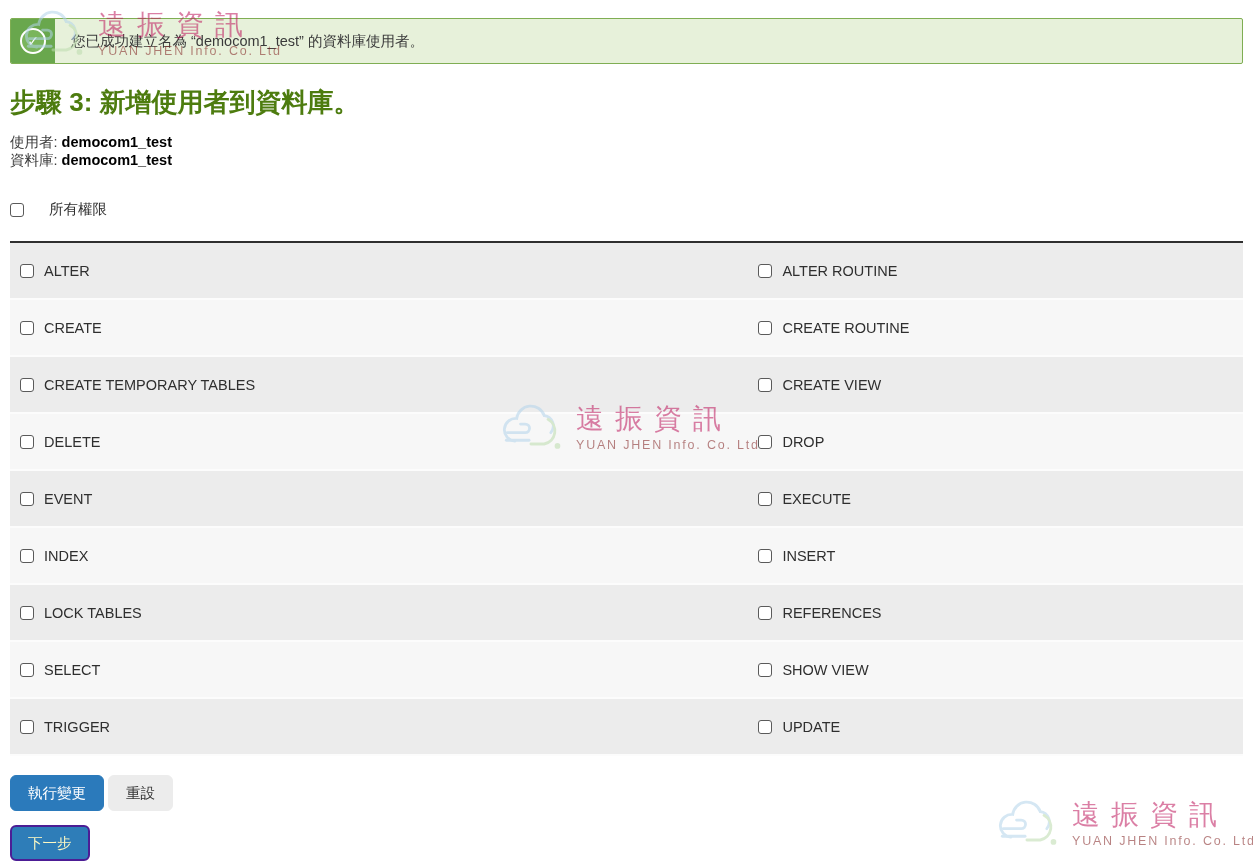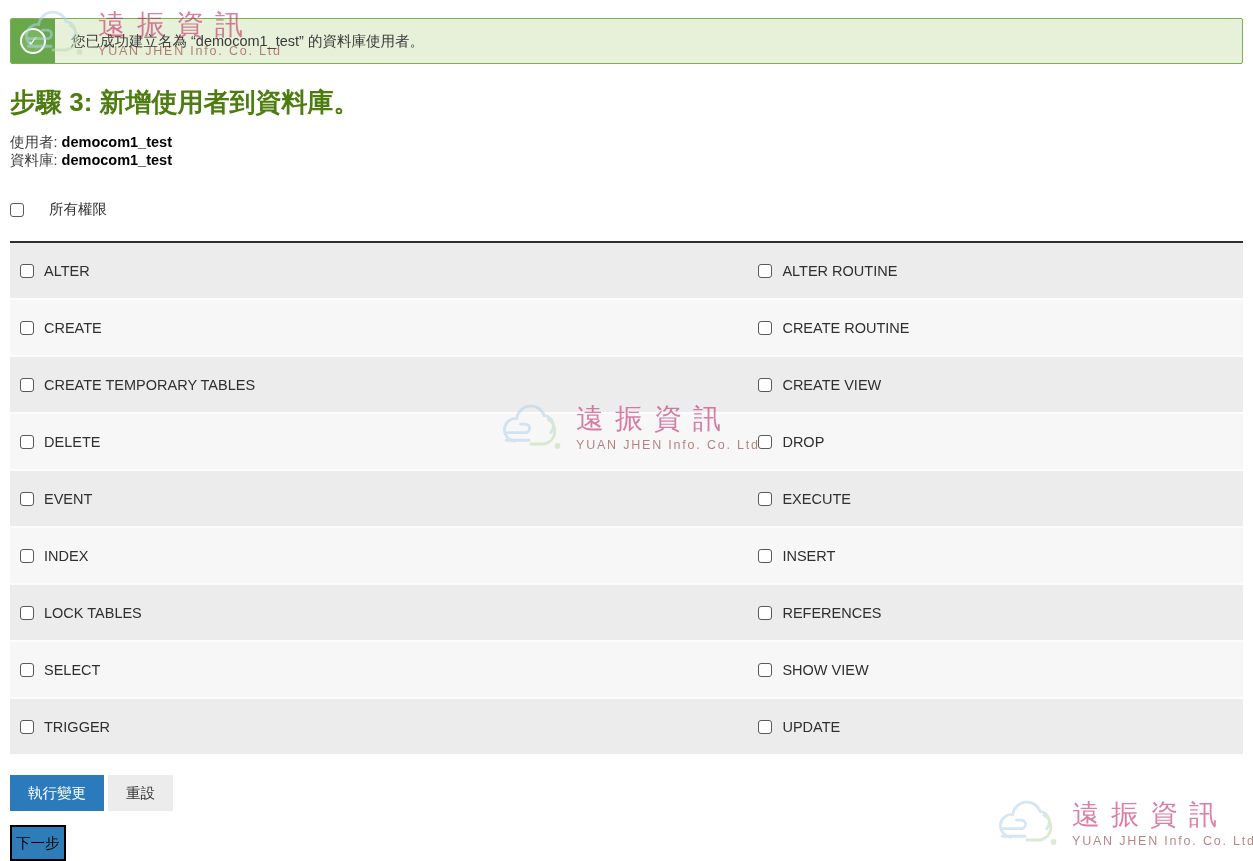--- a/index.html
+++ b/index.html
@@ -113,40 +113,40 @@
   }
   .cell-left  { width: 60.7%; flex: 0 0 60.7%; box-sizing: border-box; }
   .cell-right { flex: 1; padding-left: 0; }
 
   
   .btn-row  { margin-top: 19px; display: flex; gap: 4px; }
   .btn-row2 { margin-top: 14px; }
   .btn {
     font-family: inherit;
     font-size: 14.5px;
-    border-radius: 0;
+    border-radius: 6px;
     padding: 8px 17px;
     cursor: pointer;
     line-height: 18px;
   }
   .btn-primary {
     background: #2b7abb;
     color: #ffffff;
     border: 1px solid #2b7abb;
   }
   .btn-reset {
     background: #ececec;
     color: #333333;
     border: 1px solid #ececec;
   }
   .btn-next {
     background: #2e7db8;
-    color: #000000;
-    border: 2px solid #000000;
-    padding: 7px 4px;
+    color: #fef9c3;
+    border: 2px solid #4c1d95;
+    padding: 7px 16px;
   }
 
   
   .wm {
     position: absolute;
     display: flex;
     align-items: center;
     gap: 10px;
     z-index: 9;
     pointer-events: none;

